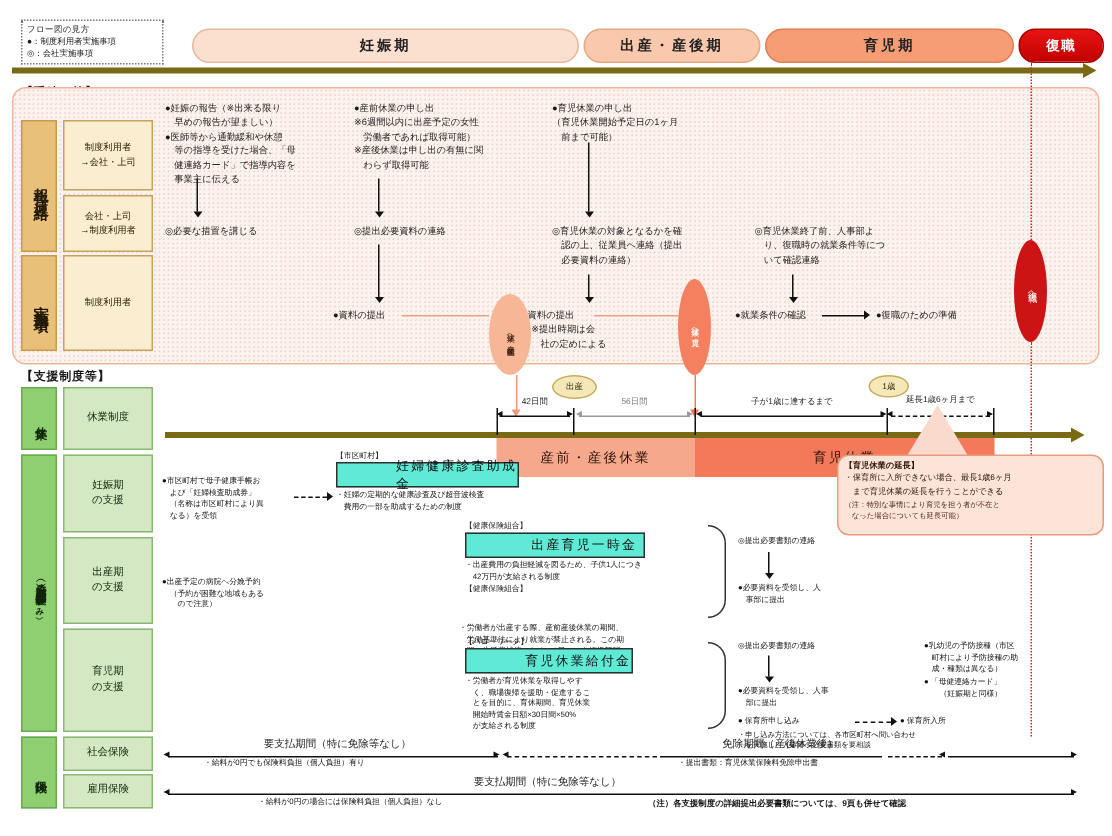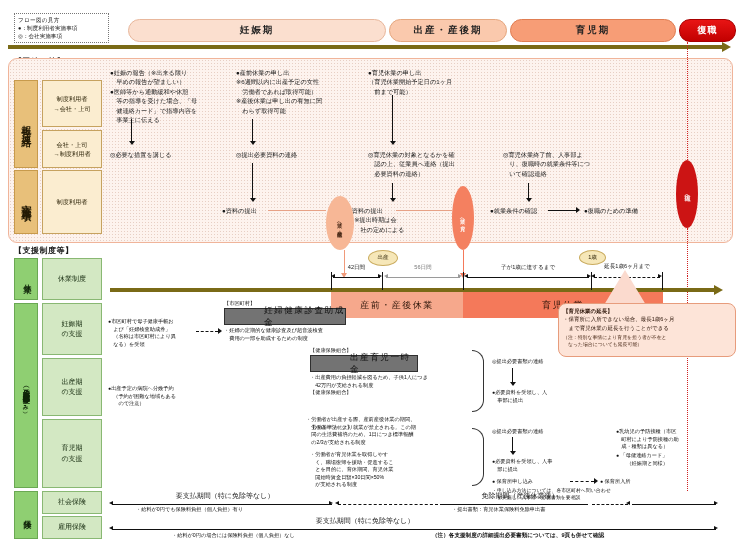--- a/index.html
+++ b/index.html
@@ -116,21 +116,21 @@
   }
 
   .callout{
     border:1px solid #e79c7c;border-radius:8px;background:#fde4d8;
     font-size:5.5px;line-height:1.5;padding:3px 4px;box-sizing:border-box;color:#2a1206;
   }
   .callout .ct{font-weight:bold;}
   .callout .note{font-size:4.9px;color:#4a2a18;}
 
   .benefit{
-    border:1px solid #2f2f2f;background:#737373;
+    border:1px solid #2f2f2f;background:#5eead4;
     display:flex;align-items:center;justify-content:center;
     font-size:8.6px;letter-spacing:1.5px;box-sizing:border-box;color:#111;padding-left:39px;
   }
   .src{font-size:5.2px;color:#222;}
   .desc{font-size:5.2px;line-height:1.45;color:#111;}
 
   .brace{
     border:1.1px solid #333;border-left:none;border-radius:0 26px 26px 0;
     box-sizing:border-box;
   }
@@ -373,21 +373,21 @@
     <div>　費用の一部を助成するための制度</div>
   </div>
 
   <div class="abs desc" style="left:108px;top:385px;width:112px;">
     <div>●出産予定の病院へ分娩予約</div>
     <div>　（予約が困難な地域もある</div>
     <div>　　ので注意）</div>
   </div>
 
   <div class="abs src" style="left:310px;top:347px;">【健康保険組合】</div>
-  <div class="abs benefit" style="left:310px;top:355px;width:108px;height:17px;">出産育児一時金</div>
+  <div class="abs benefit" style="left:310px;top:355px;width:120px;height:17px;">出産育児一時金</div>
   <div class="abs desc" style="left:310px;top:374px;width:160px;">
     <div>・出産費用の負担軽減を図るため、子供1人につき</div>
     <div>　42万円が支給される制度</div>
   </div>
 
   <div class="abs src" style="left:310px;top:389px;">【健康保険組合】</div>
   <div class="abs desc" style="left:306px;top:416px;width:150px;">
     <div>・労働者が出産する際、産前産後休業の期間、</div>
     <div>　労働基準法により就業が禁止される。この期</div>
     <div>　間の生活費補填のため、1日につき標準報酬</div>
@@ -398,20 +398,21 @@
 
   <div class="abs desc" style="left:492px;top:358px;width:120px;">◎提出必要書類の連絡</div>
   <div class="abs varrow" style="left:512px;top:368px;height:14px;"></div>
   <div class="abs varrow-head" style="left:509.8px;top:382px;"></div>
   <div class="abs desc" style="left:492px;top:389px;width:120px;">
     <div>●必要資料を受領し、人</div>
     <div>　事部に提出</div>
   </div>
 
   <div class="abs src" style="left:310px;top:424px;">【ハローワーク】</div>
+  <div class="abs benefit" style="left:310px;top:432px;width:112px;height:17px;">育児休業給付金</div>
   <div class="abs desc" style="left:310px;top:451px;width:116px;">
     <div>・労働者が育児休業を取得しやす</div>
     <div>　く、職場復帰を援助・促進するこ</div>
     <div>　とを目的に、育休期間、育児休業</div>
     <div>　開始時賃金日額×30日間×50%</div>
     <div>　が支給される制度</div>
   </div>
 
   <div class="abs brace" style="left:472px;top:428px;width:12px;height:58px;"></div>
 

